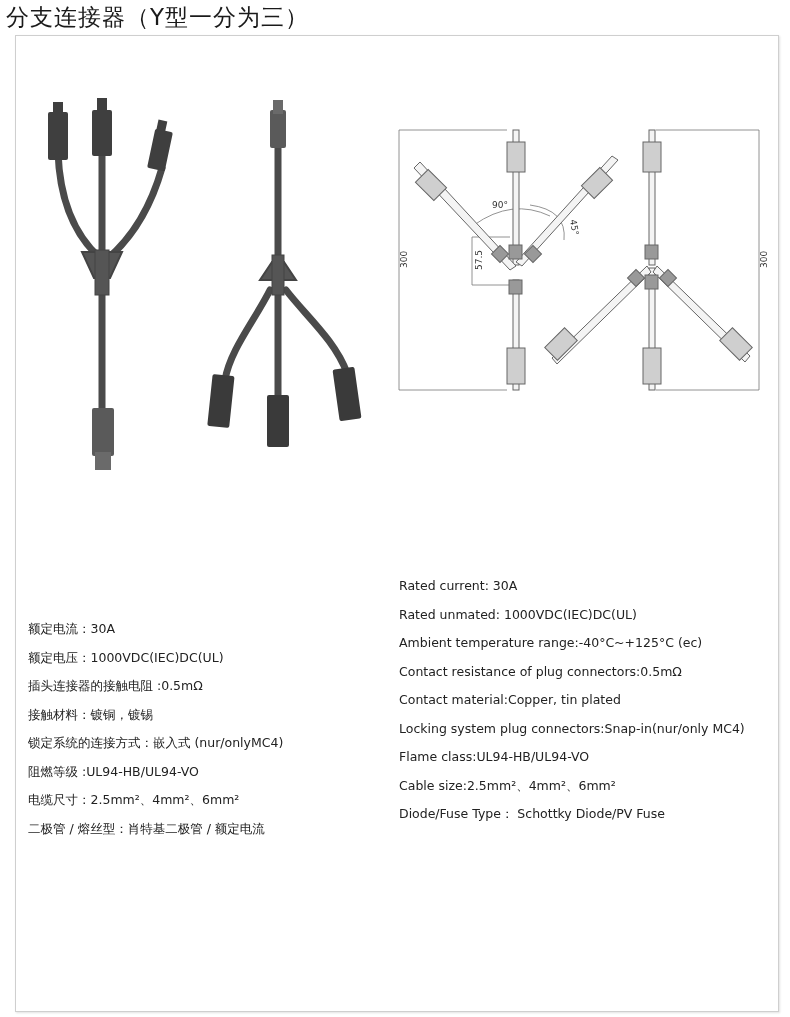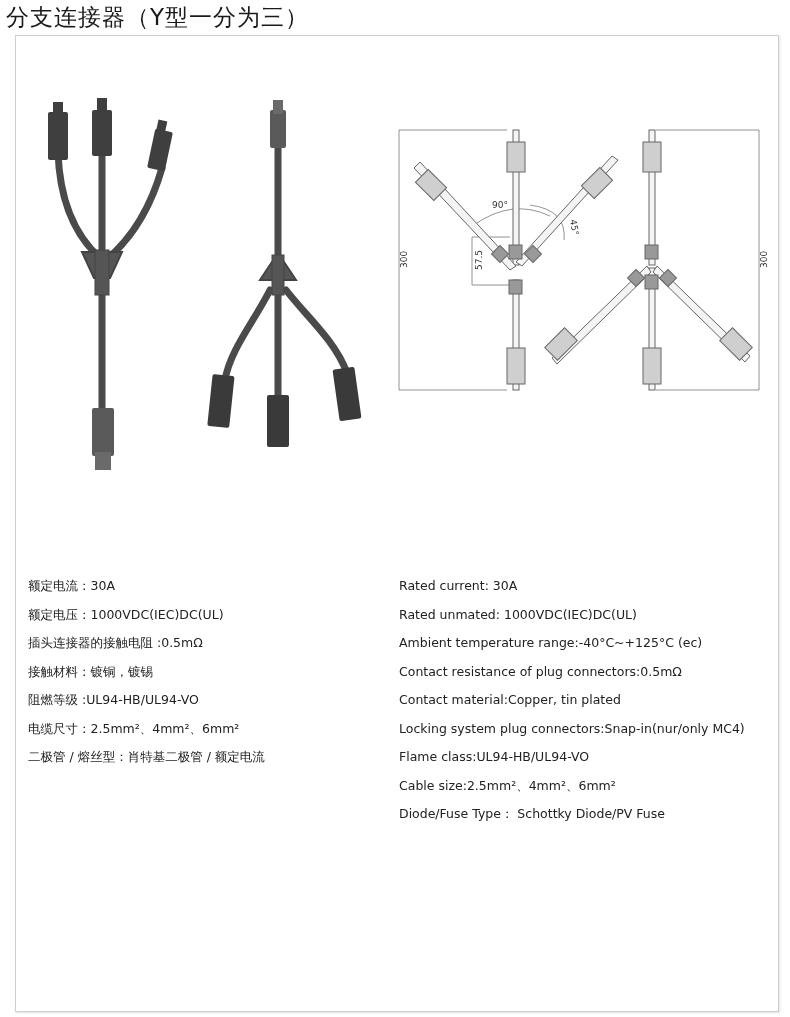--- a/index.html
+++ b/index.html
@@ -4,21 +4,21 @@
 <style>
   html, body { margin:0; padding:0; background:#ffffff; }
   body { width:790px; height:1017px; position:relative; overflow:hidden;
          font-family:"DejaVu Sans", sans-serif; color:#222; }
   .title { position:absolute; left:6px; top:2px; font-size:23px; color:#1a1a1a; letter-spacing:1px; }
   .frame { position:absolute; left:15px; top:35px; width:762px; height:975px;
            border:1px solid #cfcfcf; box-shadow:1px 1px 2px #e2e2e2; background:#fff; }
   .photo { position:absolute; left:20px; top:90px; width:360px; height:390px; }
   .drawing { position:absolute; left:392px; top:120px; width:380px; height:280px; }
   .specs { position:absolute; top:577px; font-size:12.5px; color:#222; }
-  .specs.cn { left:28px; width:360px; }
+  .specs.cn { left:28px; width:360px;margin-top:43px; }
   .specs.en { left:399px; width:380px; }
   .spec-row { height:28.5px; line-height:17px; white-space:nowrap; }
 </style>
 </head>
 <body>
 
 <div class="title">分支连接器（Y型一分为三）</div>
 
 <div class="frame"></div>
 
@@ -121,20 +121,21 @@
     <text x="100" y="88">90°</text>
     <text transform="translate(178 100) rotate(80)">45°</text>
   </g>
 </svg>
 
 <div class="specs cn">
   <div class="spec-row">额定电流：30A</div>
   <div class="spec-row">额定电压：1000VDC(IEC)DC(UL)</div>
   <div class="spec-row">插头连接器的接触电阻 :0.5mΩ</div>
   <div class="spec-row">接触材料：镀铜，镀锡</div>
+  <div class="spec-row">锁定系统的连接方式：嵌入式 (nur/onlyMC4)</div>
   <div class="spec-row">阻燃等级 :UL94-HB/UL94-VO</div>
   <div class="spec-row">电缆尺寸：2.5mm²、4mm²、6mm²</div>
   <div class="spec-row">二极管 / 熔丝型：肖特基二极管 / 额定电流</div>
 </div>
 
 <div class="specs en">
   <div class="spec-row">Rated current: 30A</div>
   <div class="spec-row">Rated unmated: 1000VDC(IEC)DC(UL)</div>
   <div class="spec-row">Ambient temperature range:-40°C~+125°C (ec)</div>
   <div class="spec-row">Contact resistance of plug connectors:0.5mΩ</div>

